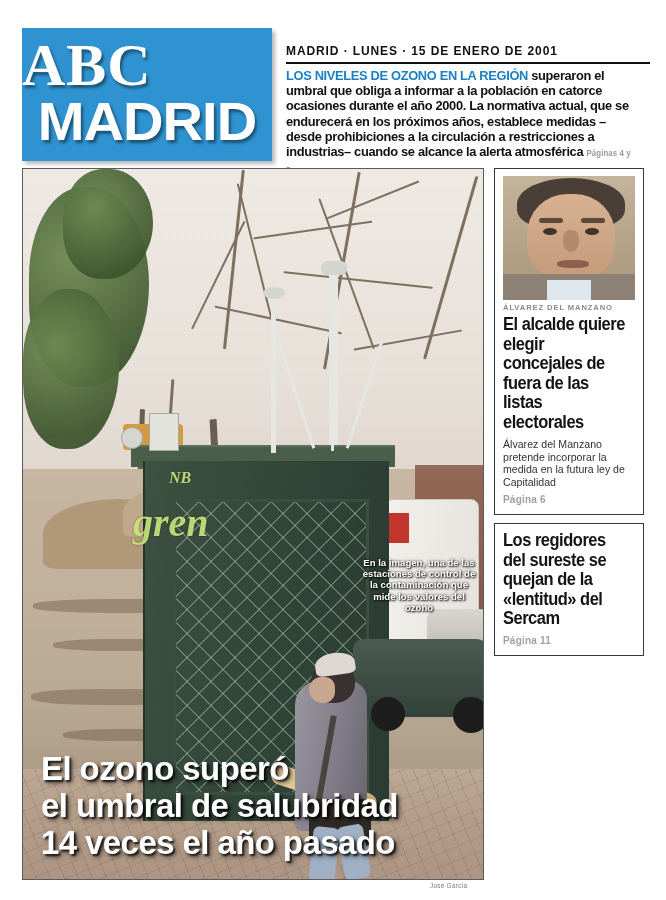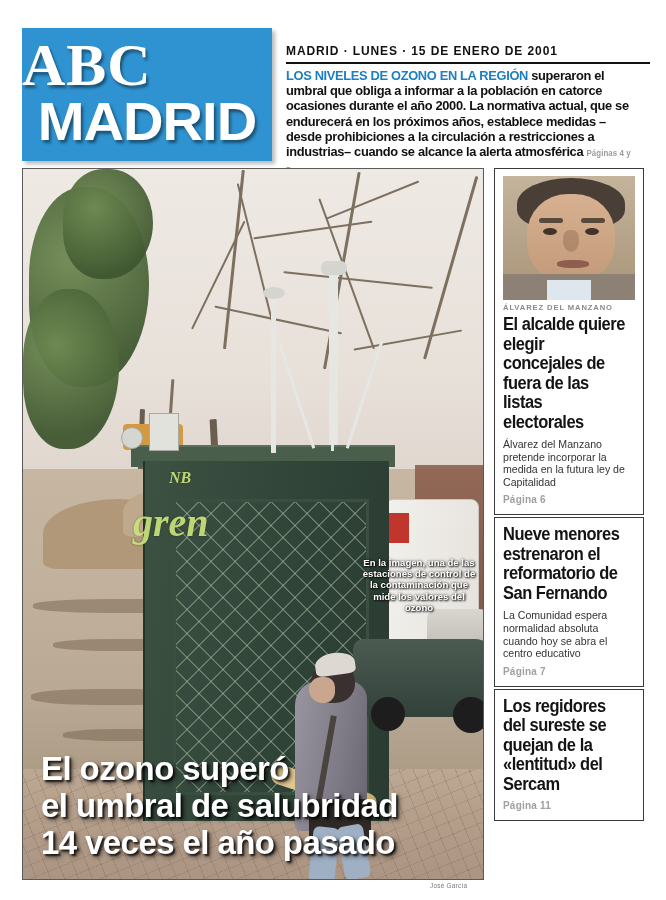--- a/index.html
+++ b/index.html
@@ -335,21 +335,21 @@
   
   .sidebar {
     position: absolute;
     left: 494px;
     top: 168px;
     width: 150px;
   }
   .story {
     border: 1px solid #3a3a3a;
     padding: 7px 8px 9px 8px;
-    margin-bottom: 2px;
+    margin-bottom: 8px;
     background: #ffffff;
   }
   .portrait {
     width: 100%;
     height: 124px;
     position: relative;
     overflow: hidden;
     background: linear-gradient(#c4b49c, #a89478);
     margin-bottom: 3px;
   }
@@ -529,25 +529,20 @@
         <div class="pf-mouth"></div>
         <div class="pf-suit"></div>
         <div class="pf-shirt"></div>
       </div>
       <div class="caption-name">ÁLVAREZ DEL MANZANO</div>
       <div class="story-head">El alcalde quiere elegir concejales de fuera de las listas electorales</div>
       <div class="story-sub">Álvarez del Manzano pretende incorporar la medida en la futura ley de Capitalidad</div>
       <div class="story-page">Página 6</div>
     </div>
 
-    <div class="story">
-      <div class="story-head">Nueve menores estrenaron el reformatorio de San Fernando</div>
-      <div class="story-sub">La Comunidad espera normalidad absoluta cuando hoy se abra el centro educativo</div>
-      <div class="story-page">Página 7</div>
-    </div>
 
     <div class="story">
       <div class="story-head">Los regidores del sureste se quejan de la «lentitud» del Sercam</div>
       <div class="story-page">Página 11</div>
     </div>
 
   </div>
 
 </div>
 

